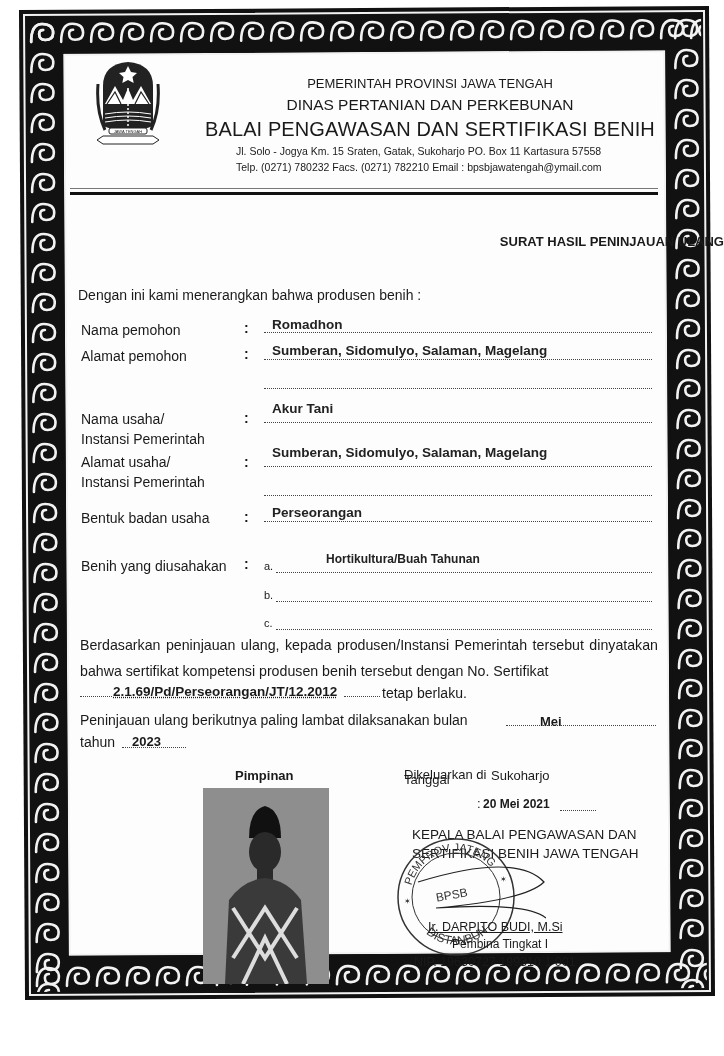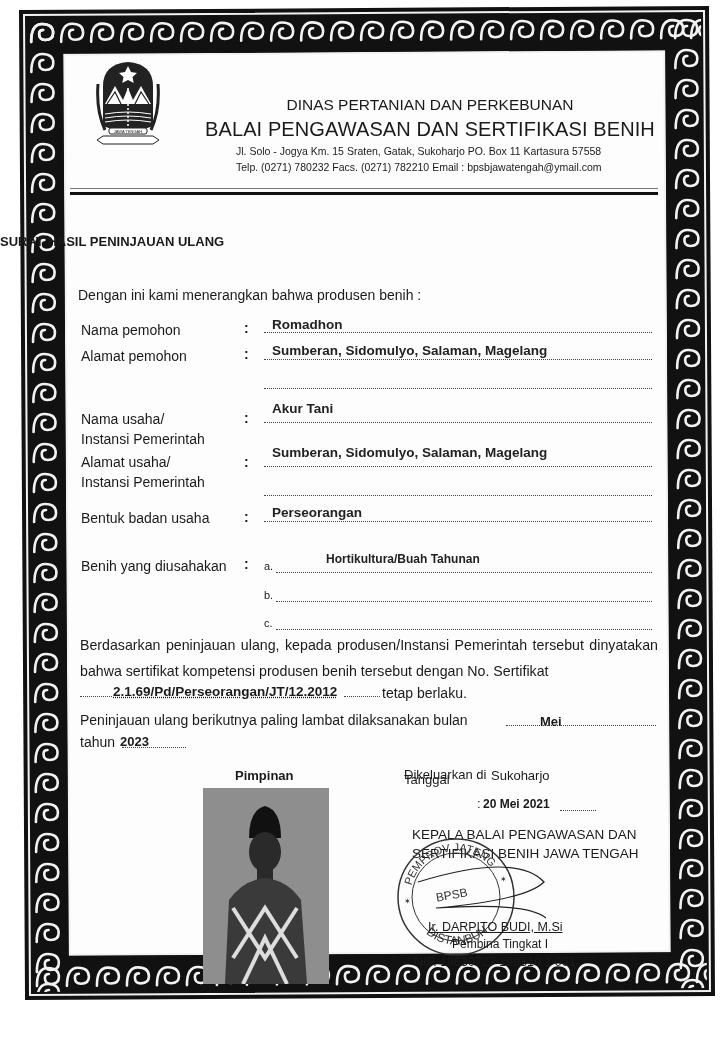--- a/index.html
+++ b/index.html
@@ -39,21 +39,21 @@
   .lh { position: absolute; left: 200px; width: 460px; text-align: center; white-space: nowrap; }
   .lh1 { top: 76px; font-size: 13px; }
   .lh2 { top: 96px; font-size: 15.5px; }
   .lh3 { top: 118px; font-size: 20px; letter-spacing: 0.1px; }
   .lh4 { top: 145px; font-size: 10.5px; left: 236px; width: 420px; text-align: left; }
   .lh5 { top: 161px; font-size: 10.5px; left: 236px; width: 420px; text-align: left; }
 
   .hr1 { position: absolute; left: 70px; top: 192px; width: 588px; height: 3px; background: #111; }
   .hr2 { position: absolute; left: 70px; top: 188px; width: 588px; height: 1px; background: #777; }
 
-  .doc-title { position: absolute; left: 0; width: 724px; top: 234px; text-align: left;
+  .doc-title { position: absolute; left: 0; width: 724px; top: 234px; text-align: right;
                font-size: 13px; font-weight: bold; }
 
   .intro { position: absolute; left: 78px; top: 287px; font-size: 14px; }
 
   .label { position: absolute; left: 81px; font-size: 14px; line-height: 20px; }
   .colon { position: absolute; left: 244px; font-size: 14px; font-weight: bold; }
   .line { position: absolute; left: 264px; width: 388px; border-bottom: 1.5px dotted #444; height: 18px; }
   .val { position: absolute; left: 272px; font-size: 13.5px; font-weight: bold; color: #222; white-space: nowrap; }
   .val.sm { font-size: 12px; padding-left: 32px; }
 
@@ -63,21 +63,21 @@
   .para { position: absolute; left: 80px; width: 578px; font-size: 14.2px; line-height: 20px; text-align: justify; }
   .cert-no { position: absolute; left: 113px; top: 684px; font-size: 13.5px; font-weight: bold; text-decoration: underline dotted; }
   .after-cert { position: absolute; left: 382px; top: 685px; font-size: 14px; }
   .dots1 { position: absolute; left: 80px; top: 696px; width: 32px; border-bottom: 1.5px dotted #444; }
   .dots2 { position: absolute; left: 344px; top: 696px; width: 36px; border-bottom: 1.5px dotted #444; }
 
   .next-line { position: absolute; left: 80px; top: 712px; font-size: 14px; }
   .next-dots { position: absolute; left: 506px; top: 725px; width: 150px; border-bottom: 1.5px dotted #444; }
   .next-month { position: absolute; left: 540px; top: 714px; font-size: 13px; font-weight: bold; }
   .year-label { position: absolute; left: 80px; top: 734px; font-size: 14px; }
-  .year-val { position: absolute; left: 120px; top: 734px; font-size: 13px; font-weight: bold; }
+  .year-val { position: absolute; left: 132px; top: 734px; font-size: 13px; font-weight: bold; }
   .year-dots { position: absolute; left: 122px; top: 747px; width: 64px; border-bottom: 1.5px dotted #444; }
 
   .pimpinan { position: absolute; left: 235px; top: 768px; font-size: 13px; font-weight: bold; text-align: right; }
   .photo { position: absolute; left: 203px; top: 788px; width: 126px; height: 196px; background: #8a8a8a; overflow: hidden; }
 
   .issued-label { position: absolute; left: 404px; top: 767px; font-size: 13px; }
   .issued-colon { position: absolute; left: 477px; top: 767px; font-size: 13px; }
   .issued-val { position: absolute; left: 491px; top: 768px; font-size: 13px; }
   .date-label { position: absolute; left: 404px; top: 772px; font-size: 13px; }
   .date-colon { position: absolute; left: 477px; top: 796px; font-size: 13px; }
@@ -451,20 +451,21 @@
     <path d="M10 48 L20 30 L28 44 L33 32 L38 44 L46 30 L56 48 Z" fill="#fff"></path>
     <path d="M12 48 L20 36 L26 48 M40 48 L46 36 L54 48" stroke="#222" stroke-width="1.2" fill="none"></path>
     <line x1="33" y1="32" x2="33" y2="72" stroke="#fff" stroke-width="1.5" stroke-dasharray="2 2"></line>
     <path d="M10 58 Q33 54 56 58 M10 62 Q33 58 56 62 M10 66 Q33 62 56 66" stroke="#fff" stroke-width="1" fill="none"></path>
     <path d="M3 28 Q1 55 10 74 M63 28 Q65 55 56 74" stroke="#222" stroke-width="3" fill="none"></path>
     <rect x="14" y="72" width="38" height="6" rx="2" fill="#fff" stroke="#222"></rect>
     <text x="33" y="77" font-size="4" text-anchor="middle" fill="#222" font-family="Liberation Sans, sans-serif">JAWA TENGAH</text>
     <path d="M2 84 L8 80 L58 80 L64 84 L58 88 L8 88 Z" fill="#fff" stroke="#222"></path>
   </svg>
 
+  <div class="lh lh1">PEMERINTAH PROVINSI JAWA TENGAH</div>
   <div class="lh lh3">BALAI PENGAWASAN DAN SERTIFIKASI BENIH</div>
   <div class="lh lh2">DINAS PERTANIAN DAN PERKEBUNAN</div>
   <div class="lh lh4">Jl. Solo - Jogya Km. 15 Sraten, Gatak, Sukoharjo PO. Box 11 Kartasura 57558</div>
   <div class="lh lh5">Telp. (0271) 780232 Facs. (0271) 782210  Email : bpsbjawatengah@ymail.com</div>
   <div class="hr2"></div>
   <div class="hr1"></div>
 
   <div class="doc-title">SURAT HASIL PENINJAUAN ULANG</div>
   <div class="intro">Dengan ini kami menerangkan bahwa produsen benih :</div>
 

